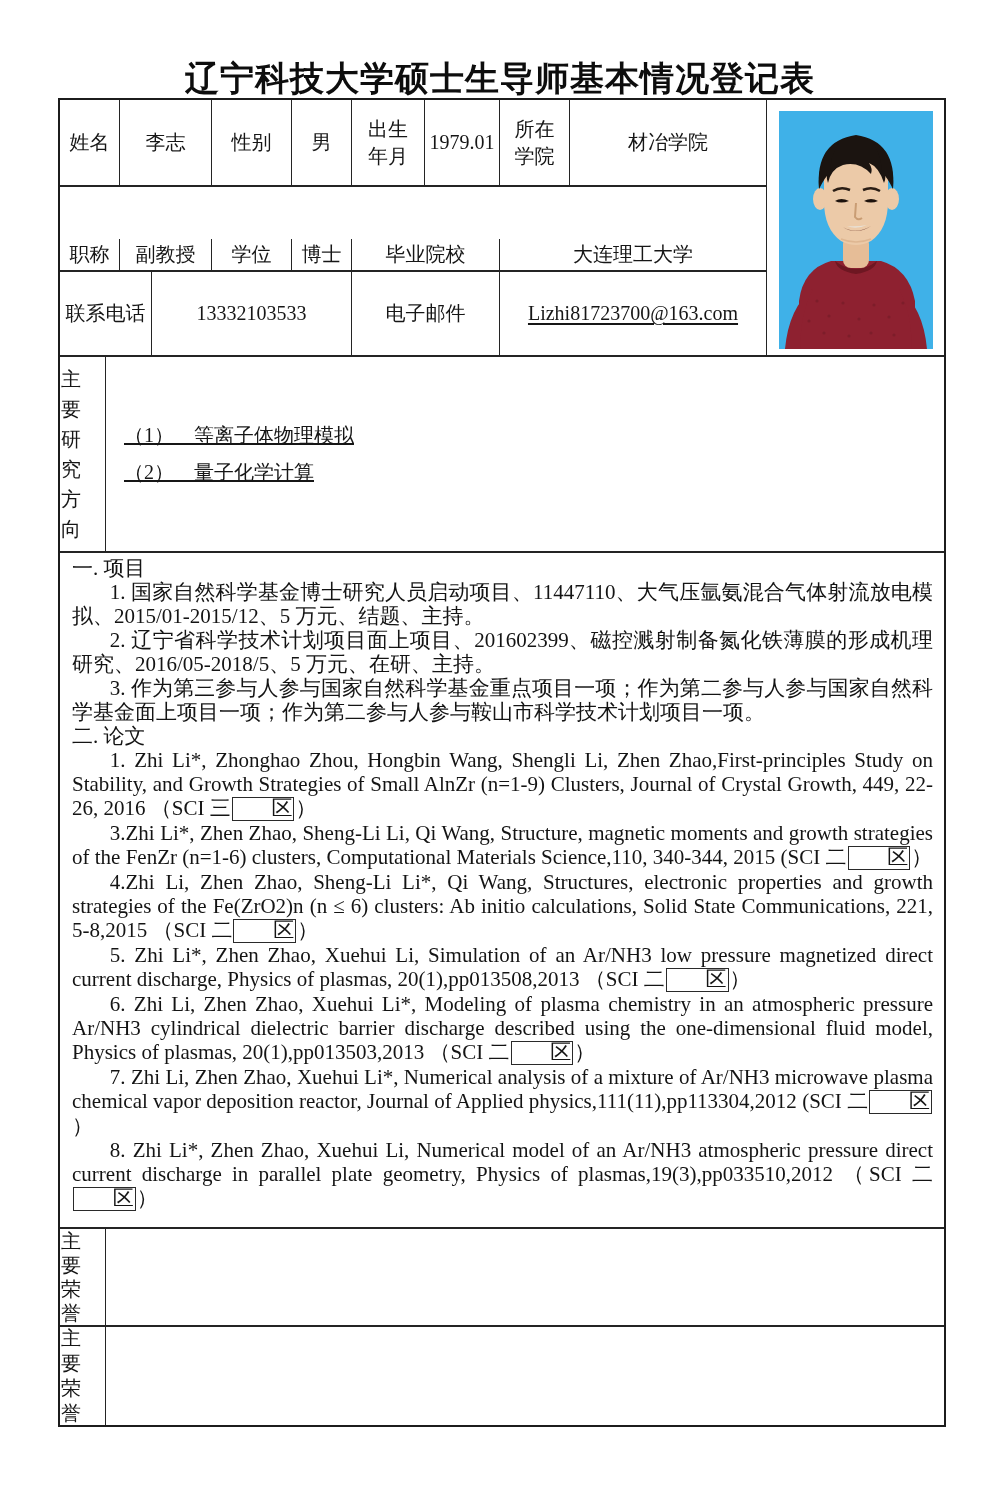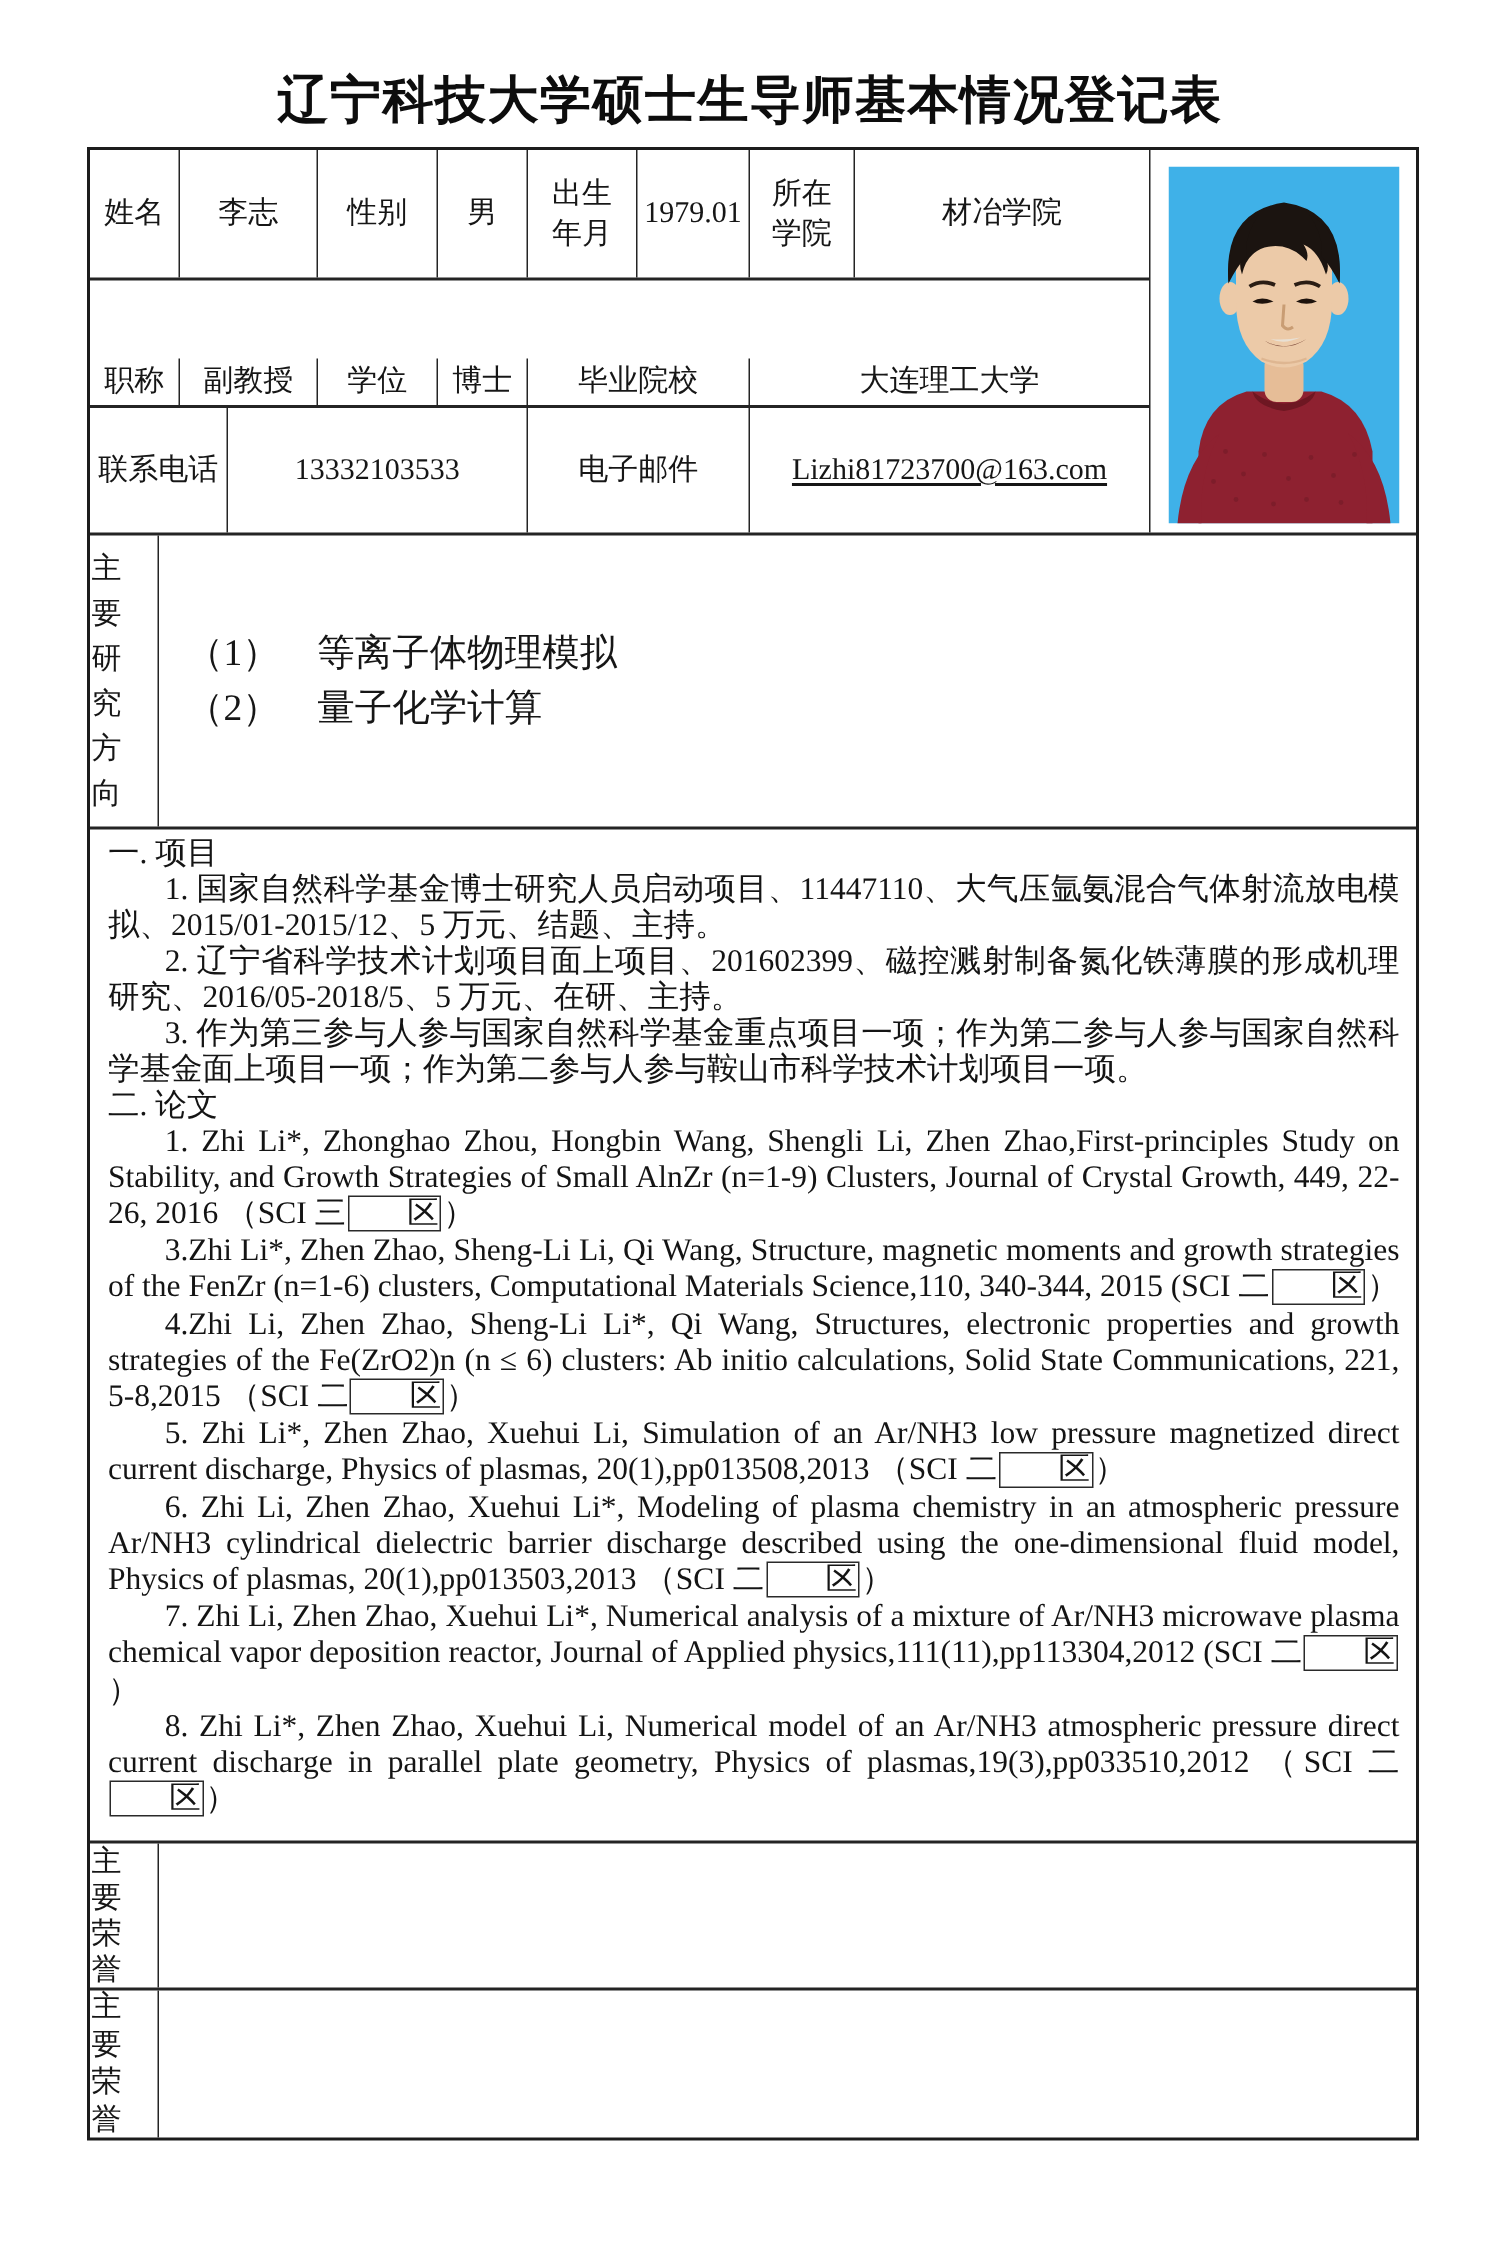--- a/index.html
+++ b/index.html
@@ -8,21 +8,21 @@
     position: relative;
     width: 1000px;
     height: 1500px;
     background: #ffffff;
     font-family: "Liberation Serif", "DejaVu Serif", serif;
     color: #161616;
     overflow: hidden;
   }
   .doc-title {
     position: absolute;
-    top: 44px;
+    top: 56px;
     left: 0;
     width: 100%;
     text-align: center;
     font-family: "Liberation Sans", "DejaVu Sans", sans-serif;
     font-size: 34px;
     font-weight: bold;
     letter-spacing: 1px;
     color: #0d0d0d;
   }
   .form-table {
@@ -95,21 +95,21 @@
   .lh25 { line-height: 25px; }
   .content-col { flex: 1; padding: 2px 11px 2px 12px; }
 
   .r4 { height: 196px; border-bottom: 2px solid #242424; }
   .r4 .content-col {
     display: flex;
     flex-direction: column;
     justify-content: center;
     padding-left: 18px;
   }
-  .r4 .content-col p { font-size: 25px; line-height: 37px; }
+  .r4 .content-col p { font-size: 20px; line-height: 37px; text-decoration: underline; }
 
   .r5 { height: 676px; border-bottom: 2px solid #242424; }
   .r5 .content-col { padding-top: 3px; }
   .r5 p {
     font-size: 21px;
     line-height: 24px;
     text-align: justify;
     color: #141414;
   }
   .r5 p.item { text-indent: 1.8em; }

